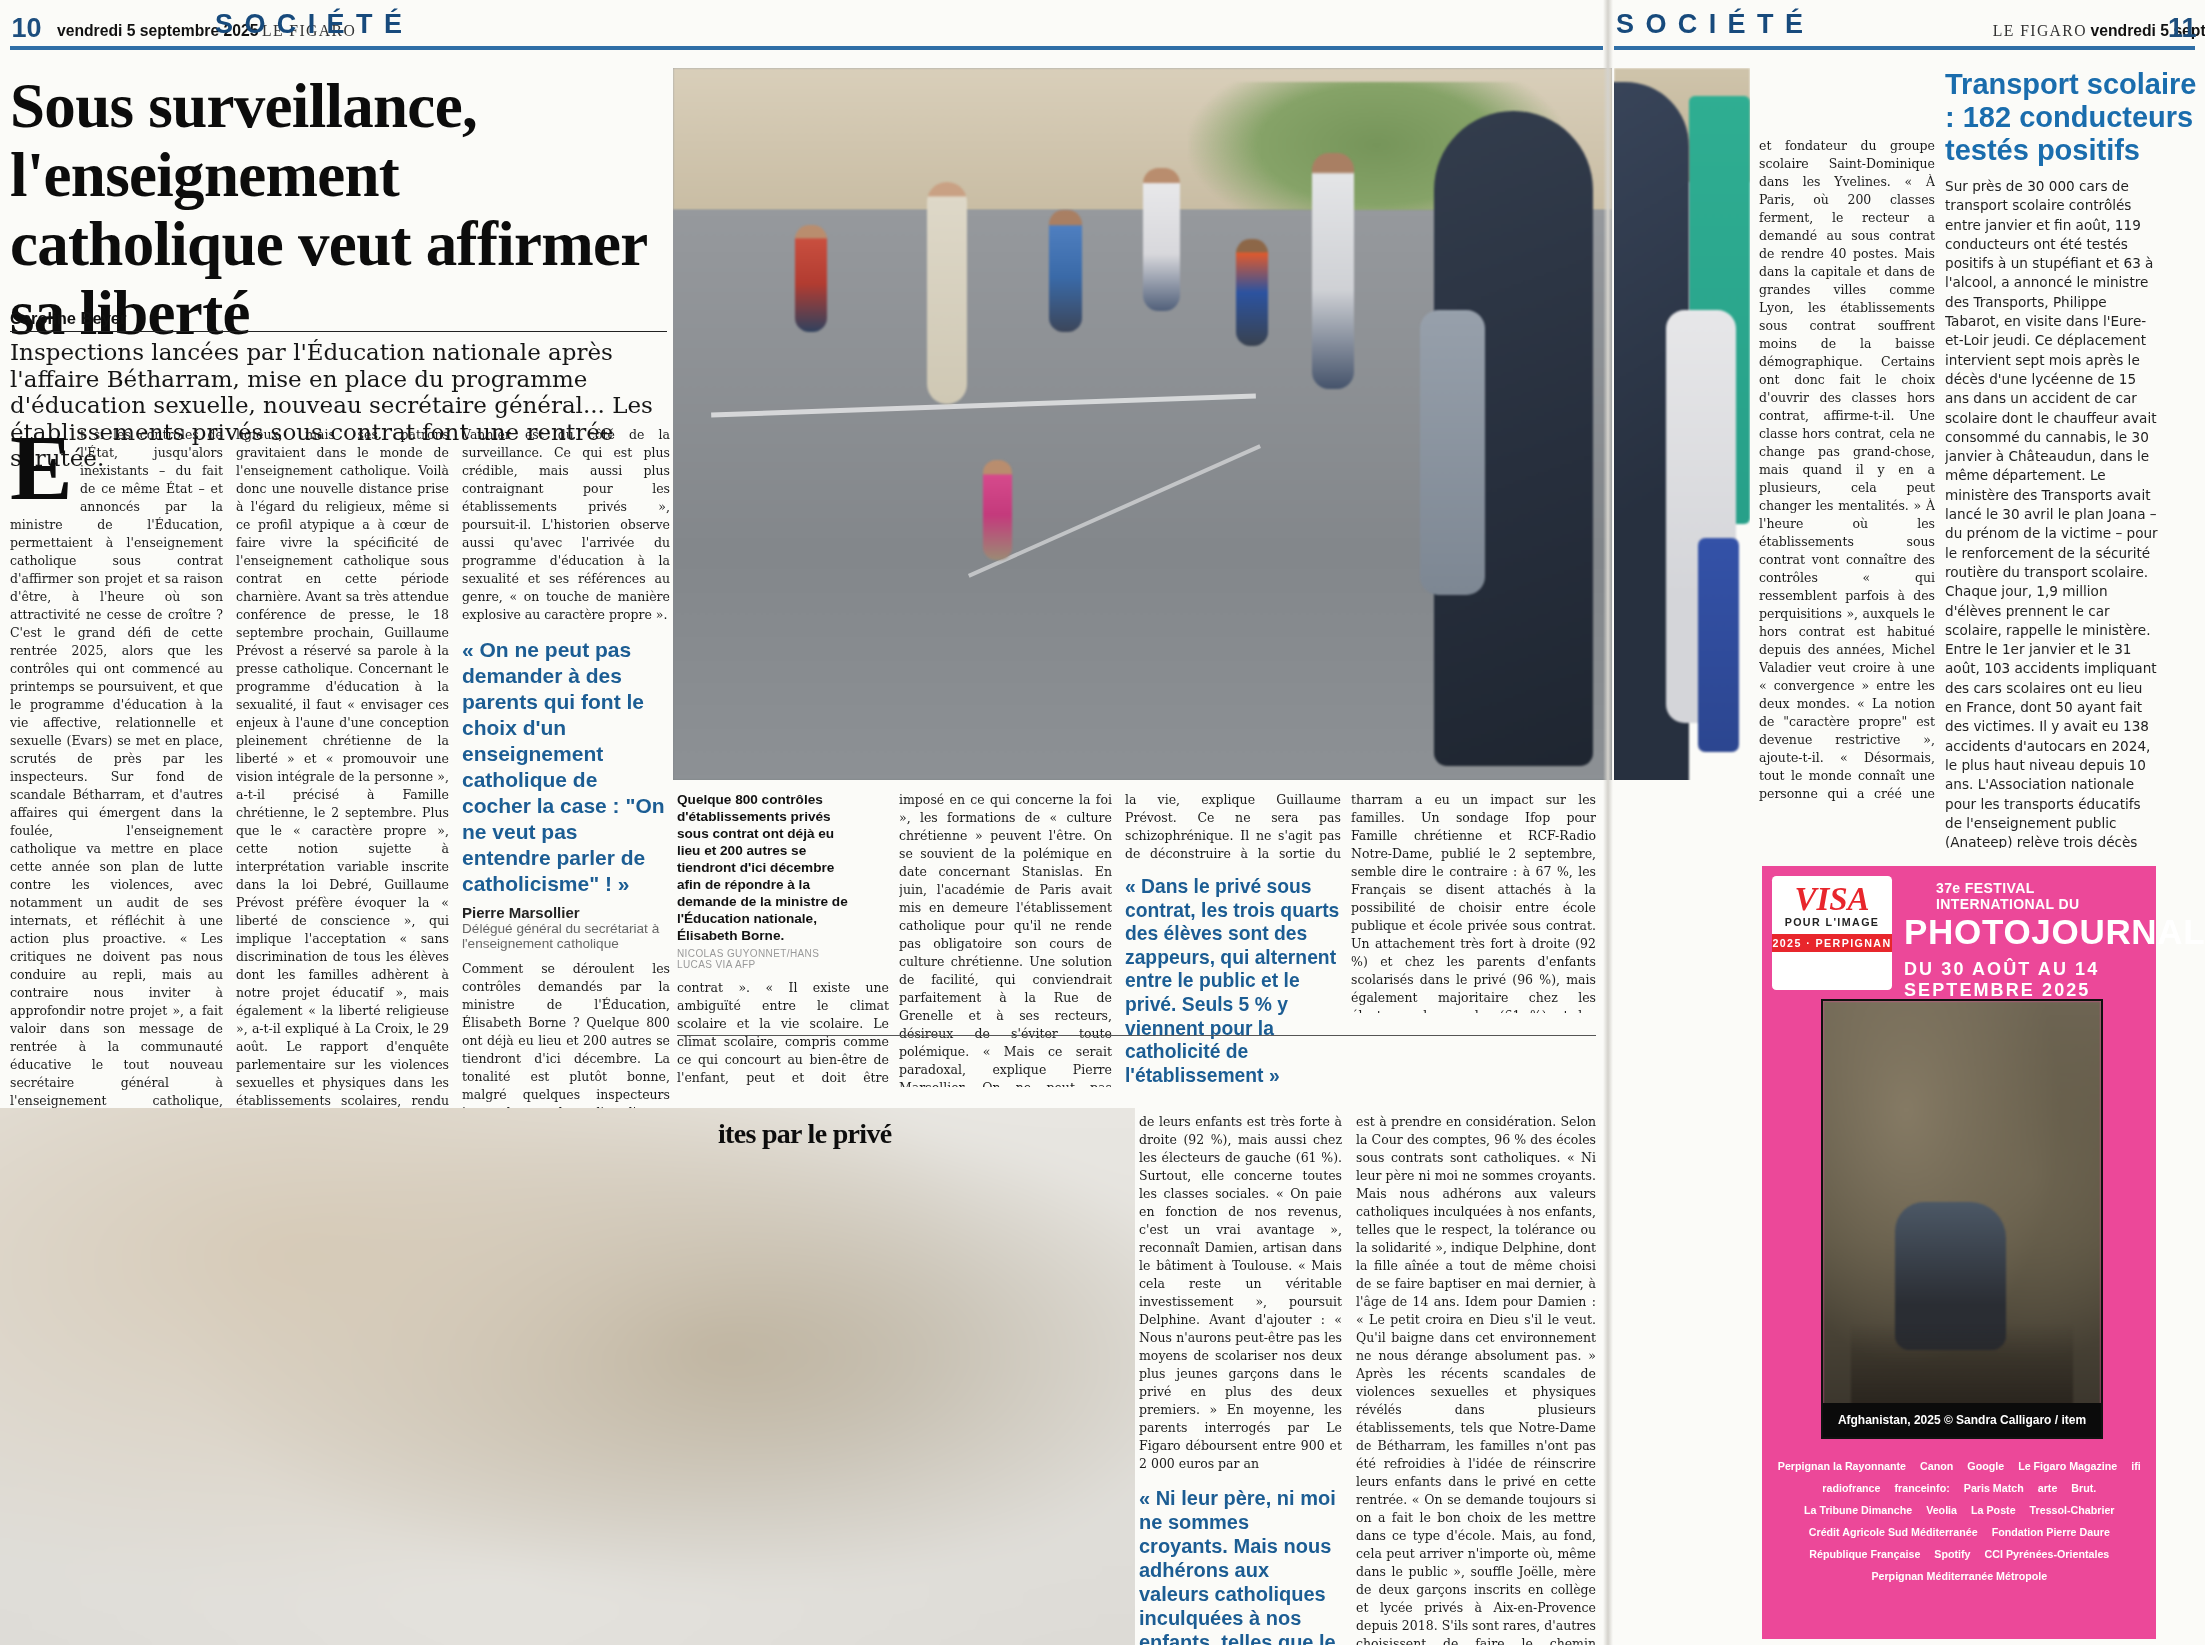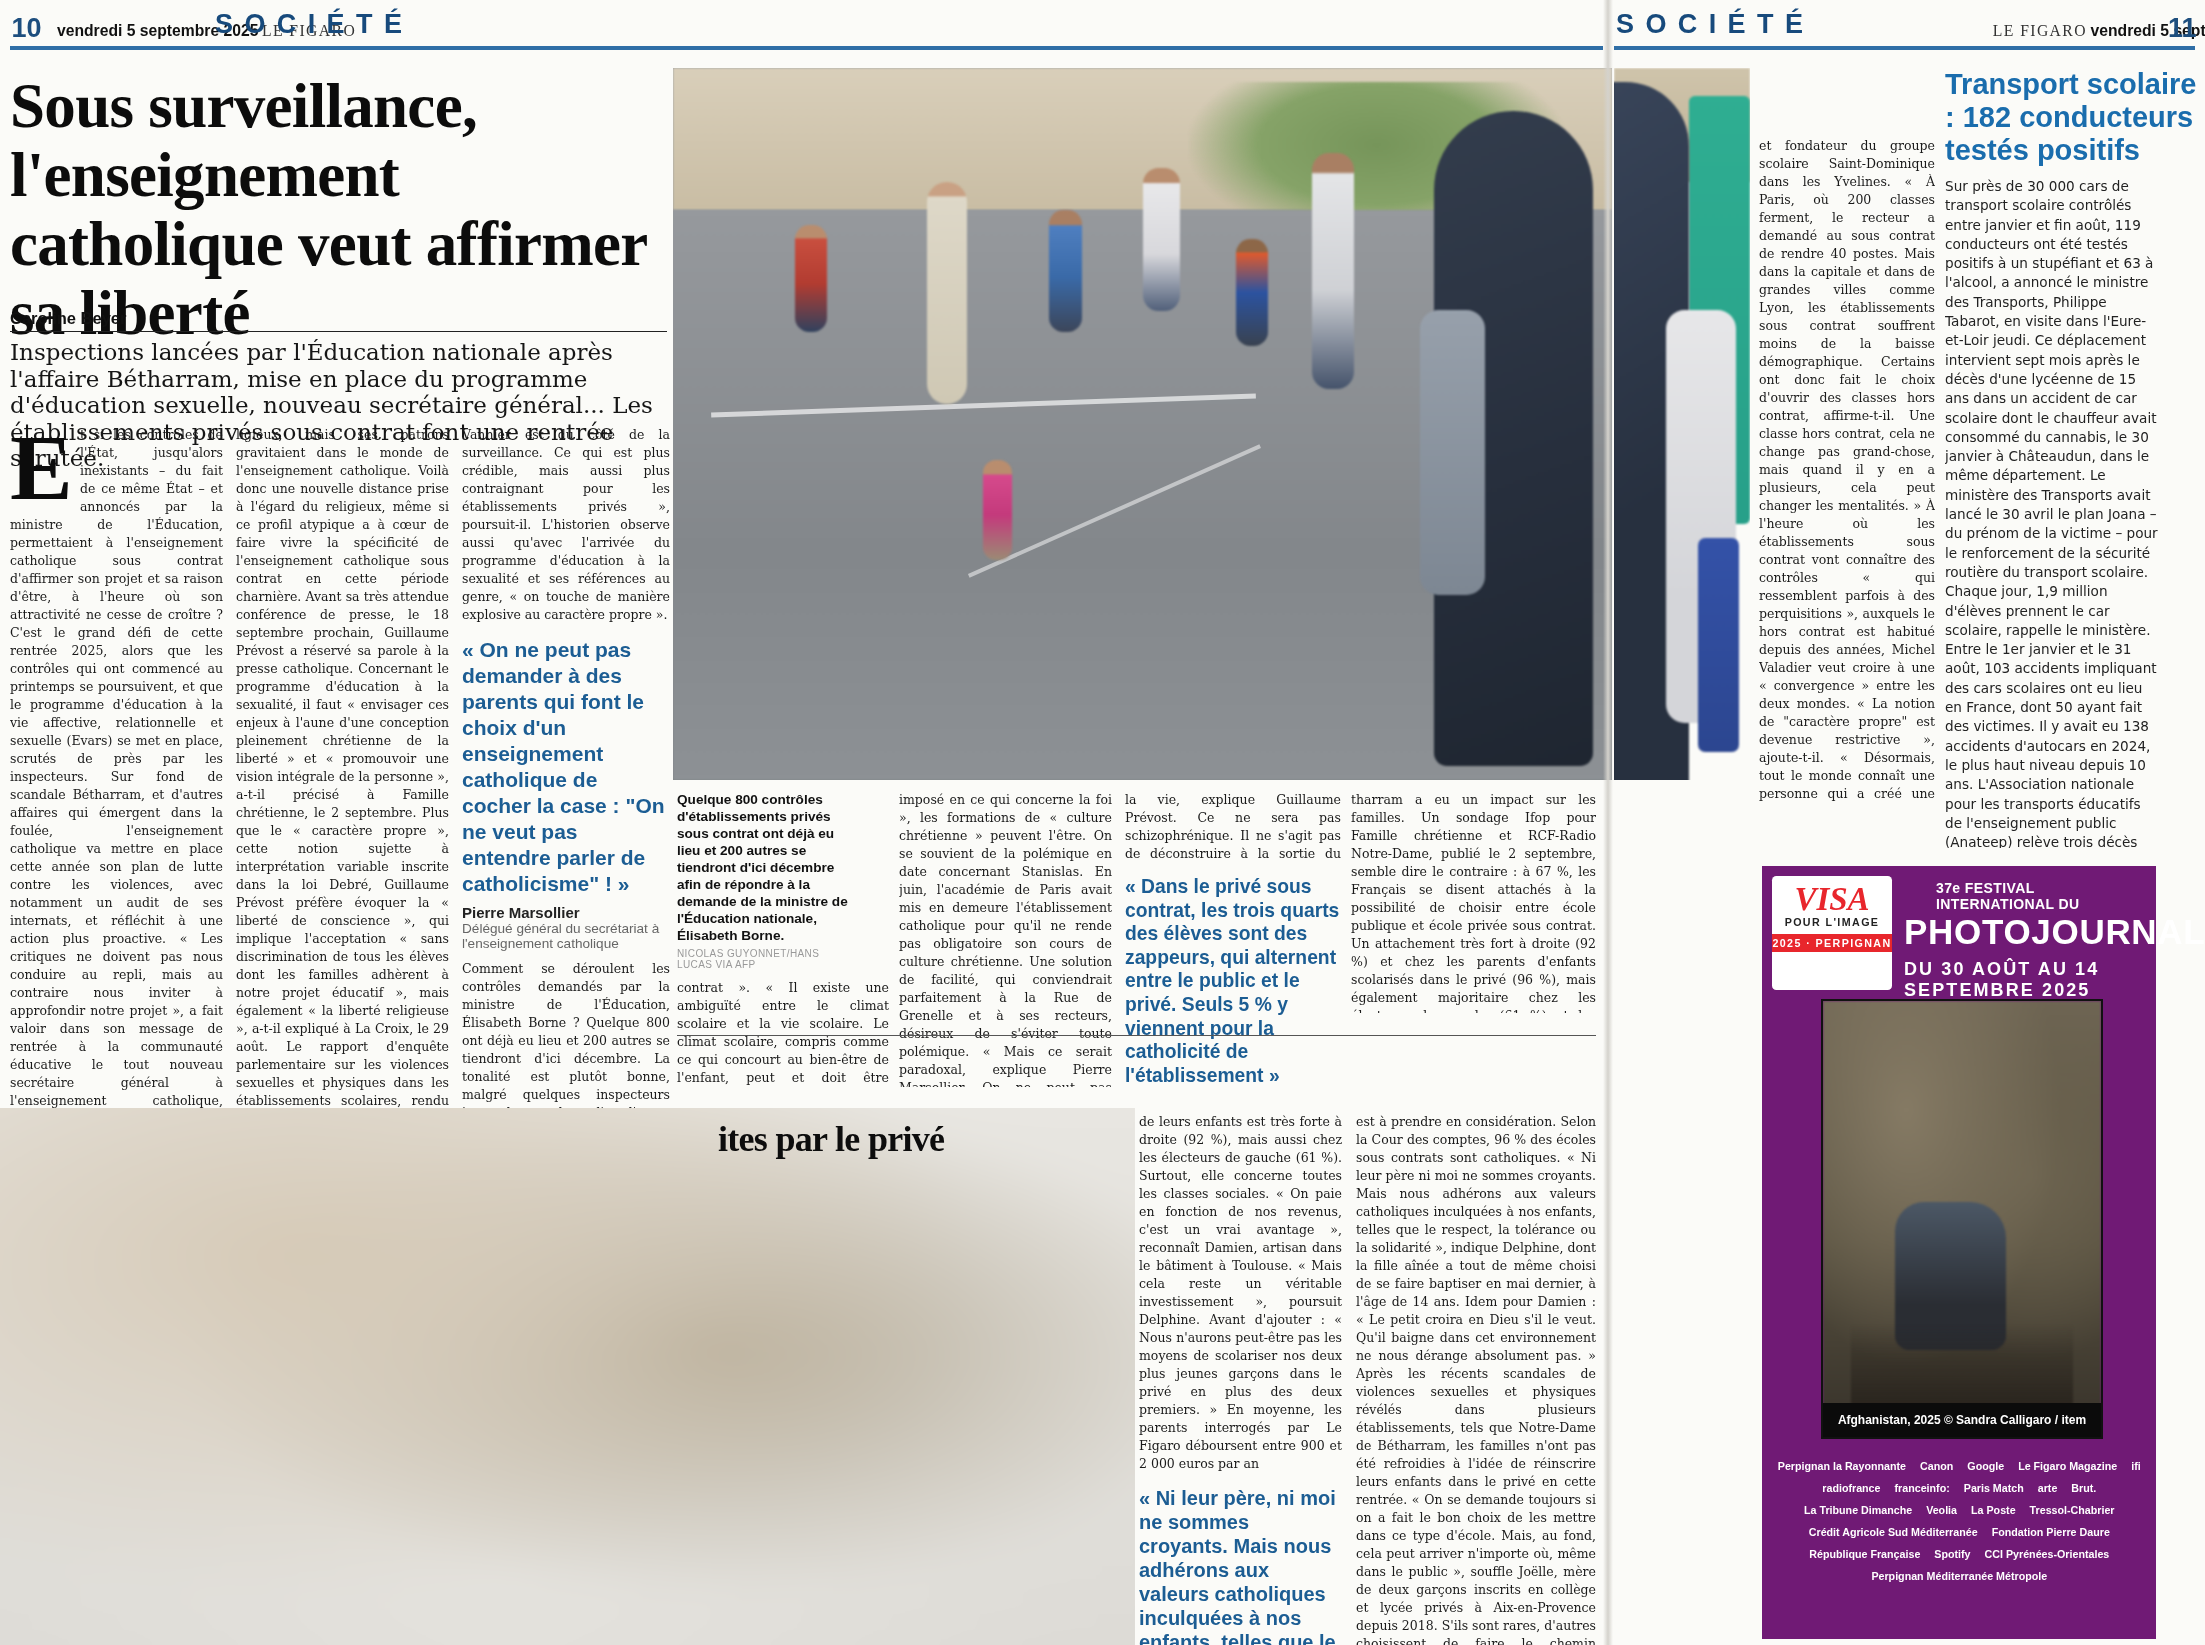--- a/index.html
+++ b/index.html
@@ -24,23 +24,23 @@
   .pq{font-family:"Liberation Sans",sans-serif;font-weight:bold;color:#1c5d93;font-size:21px;line-height:26px;text-align:left;margin:13px 0 7.2px 0;}
   .pq-author{font-family:"Liberation Sans",sans-serif;font-weight:bold;font-size:15px;color:#222;text-align:left;}
   .pq-role{font-family:"Liberation Sans",sans-serif;font-size:13.6px;color:#666;text-align:left;margin-bottom:8.6px;}
   .caption{font-family:"Liberation Sans",sans-serif;font-weight:bold;font-size:13.6px;line-height:17px;color:#111;}
   .credit{font-family:"Liberation Sans",sans-serif;font-size:10px;color:#999;margin-top:4.3px;letter-spacing:0.4px;}
   
   .tr-headline{font-family:"Liberation Sans",sans-serif;font-weight:bold;font-size:29px;line-height:33px;color:#1a6dad;}
   .tr-body{font-family:"DejaVu Sans","Liberation Sans",sans-serif;font-size:13.6px;line-height:19.3px;color:#222;overflow:hidden;}
   
   .blurblob{filter:blur(15.7px);}
-  .frag-headline{font-family:"Liberation Serif",serif;font-weight:bold;font-size:36px;color:#0d0d0d;letter-spacing:-0.7px;}
-  
-  .ad{background:#701a75;text-decoration:underline;}
+  .frag-headline{font-family:"Liberation Serif",serif;font-weight:bold;font-size:28px;color:#0d0d0d;letter-spacing:-0.7px;}
+  
+  .ad{background:#ec4899;text-decoration:underline;}
   .ad-title1{font-family:"Liberation Sans",sans-serif;font-weight:bold;font-size:14px;color:#fff;letter-spacing:0.4px;margin-left:32px;}
   .ad-title2{font-family:"Liberation Sans",sans-serif;font-weight:bold;font-size:35px;color:#fff;letter-spacing:0.7px;}
   .ad-dates{font-family:"Liberation Sans",sans-serif;font-weight:bold;font-size:18px;color:#fff;letter-spacing:2.1px;}
   .visa-box{background:#fff;border-radius:4.3px;text-align:center;padding-top:7.2px;}
   .visa-top{font-family:"Liberation Serif",serif;font-style:italic;font-weight:bold;font-size:33px;color:#e8262c;line-height:33px;}
   .visa-sub{font-family:"Liberation Sans",sans-serif;font-weight:bold;font-size:10.7px;color:#222;letter-spacing:1.4px;}
   .visa-strip{background:#e8262c;color:#fff;font-family:"Liberation Sans",sans-serif;font-weight:bold;
               font-size:10.7px;letter-spacing:1.4px;margin-top:5.7px;padding:2.9px 0;}
   .ad-caption{background:#0b0b0b;color:#fff;font-family:"Liberation Sans",sans-serif;font-weight:bold;
               font-size:12px;text-align:center;padding:10px 0;}

